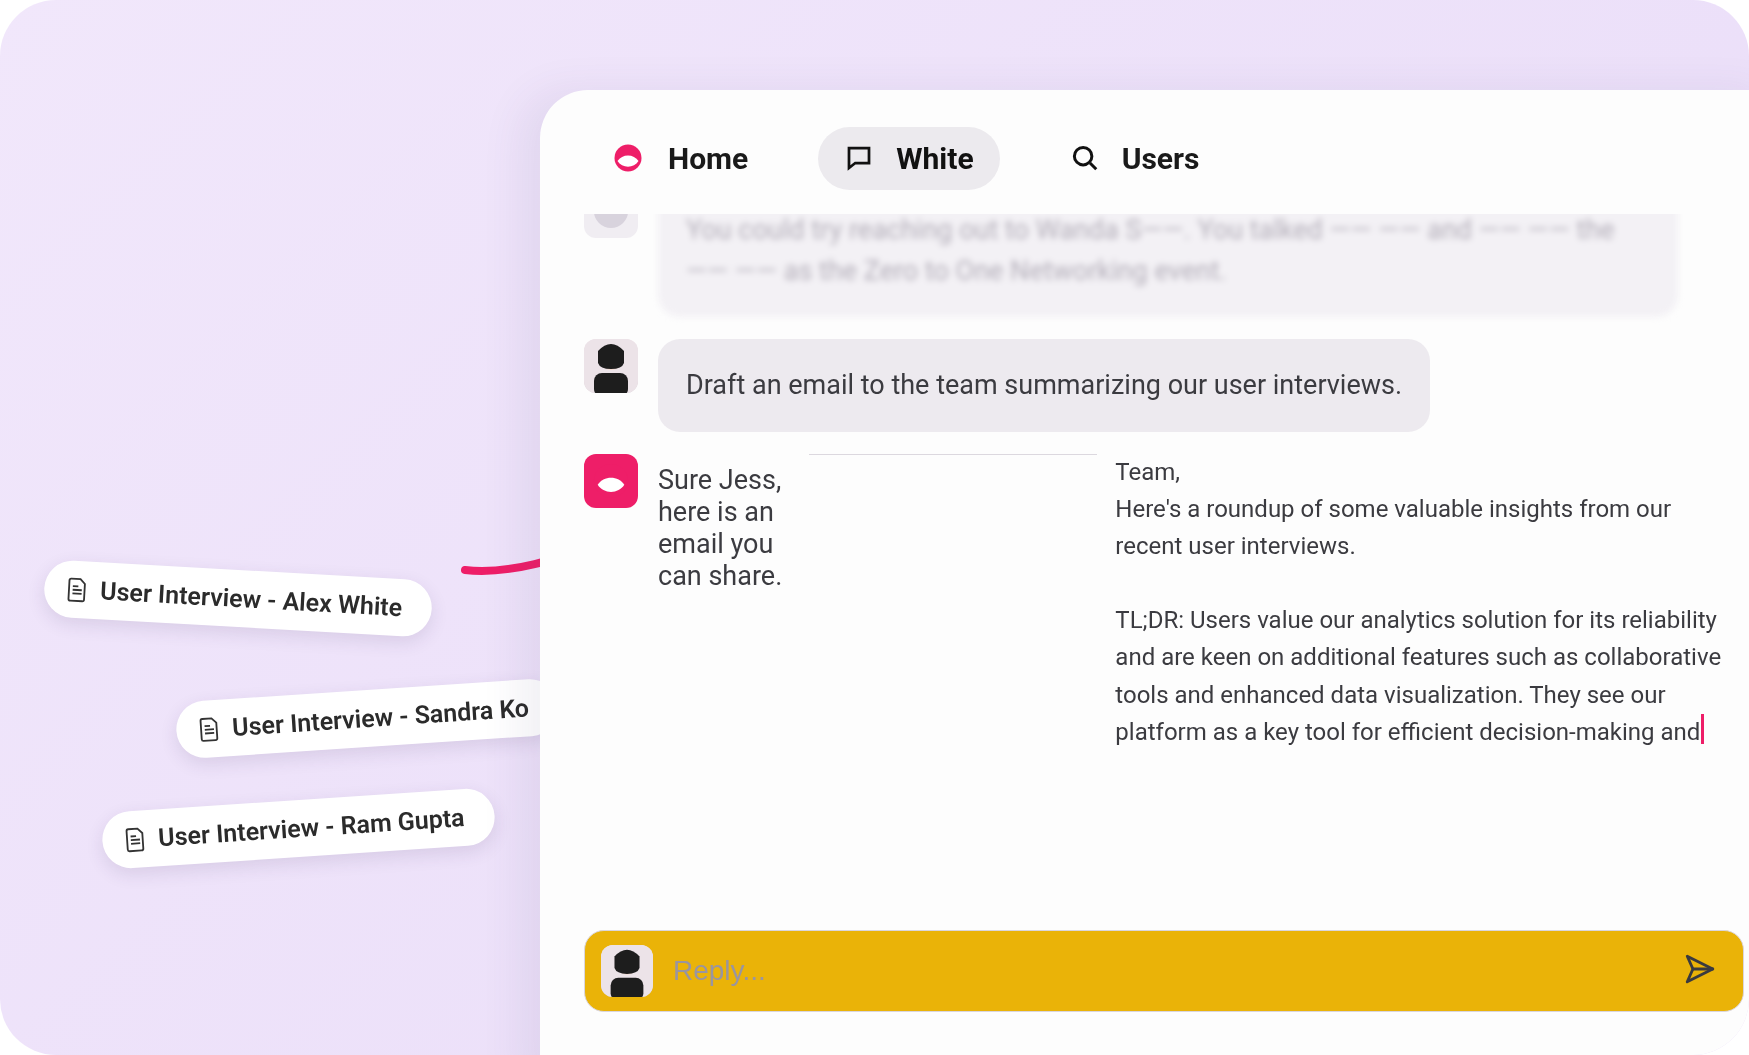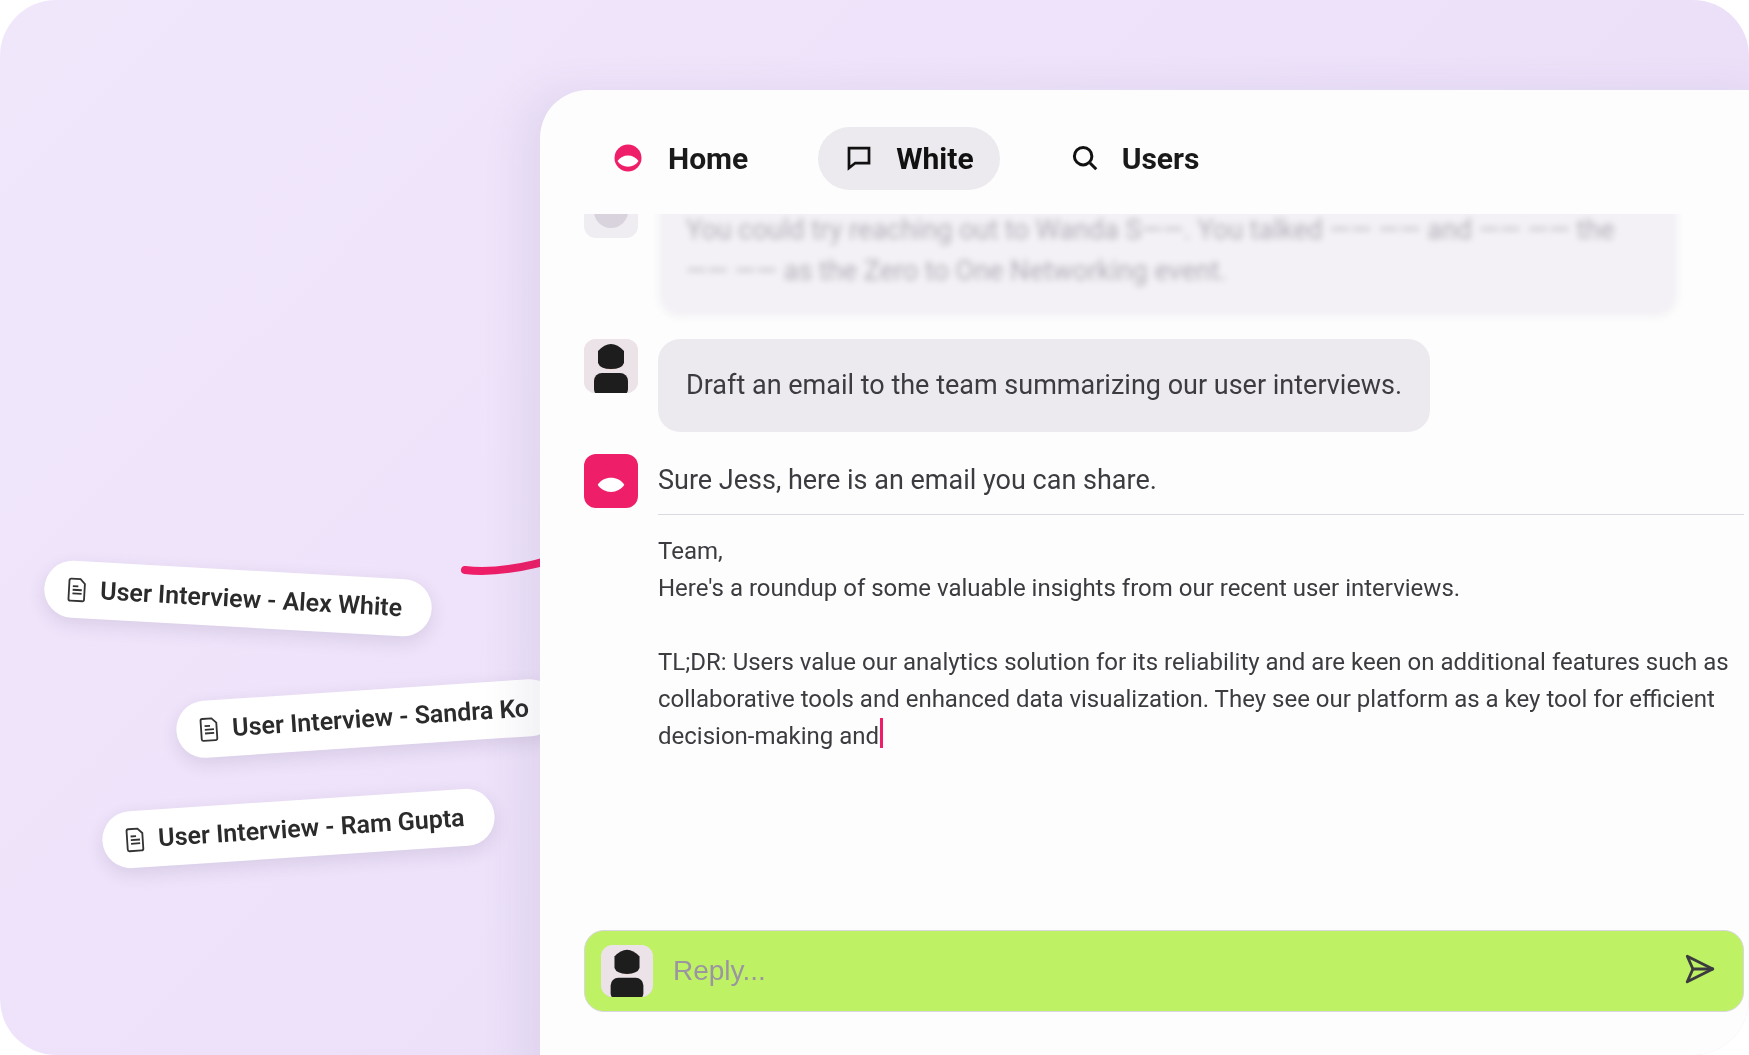--- a/index.html
+++ b/index.html
@@ -126,21 +126,21 @@
   }
   .ghost-bubble {
     background: #f3f1f5;
     color: #b3aeb9;
     filter: blur(3px);
   }
 
   .bot-body {
     flex: 1;
     display: flex;
-    flex-direction: column;
+    flex-direction: row;
     gap: 18px;
   }
   .bot-intro {
     font-size: 27px;
     color: #3b3b40;
     padding-top: 10px;
   }
   .divider {
     height: 1px;
     background: #dcd8df;
@@ -162,21 +162,21 @@
 
   
   .reply {
     margin: 26px 36px 0 44px;
     display: flex;
     align-items: center;
     gap: 20px;
     border: 1.5px solid #dad6de;
     border-radius: 20px;
     padding: 14px 26px 14px 16px;
-    background: #bef264;
+    background: #eab308;
   }
   .reply input {
     flex:1;
     border:none;
     outline:none;
     font-size: 28px;
     color:#444;
     background:transparent;
   }
   .reply input::placeholder { color:#9a95a0; }

